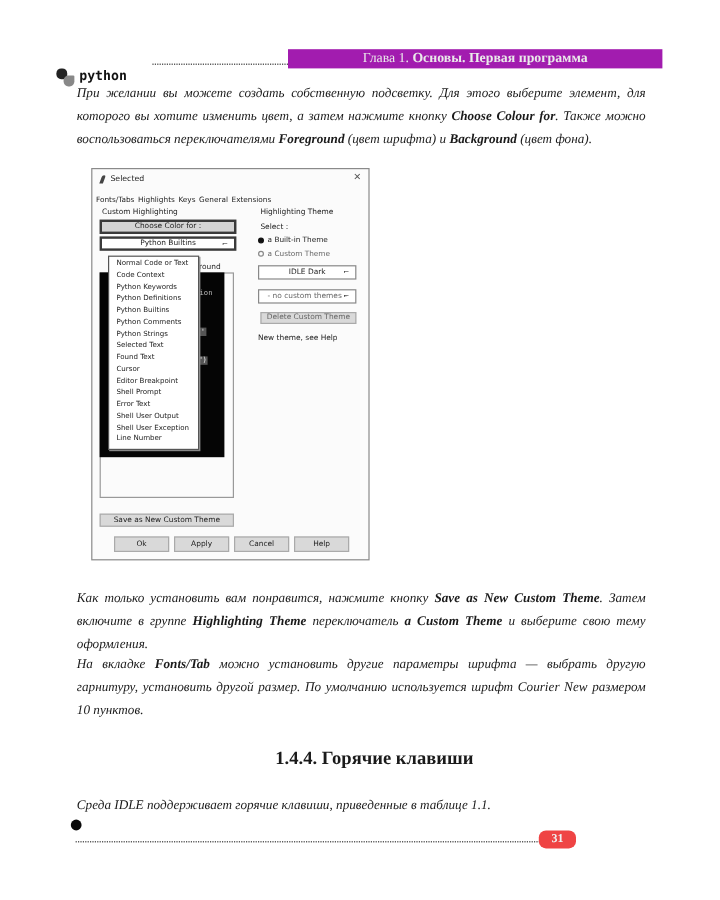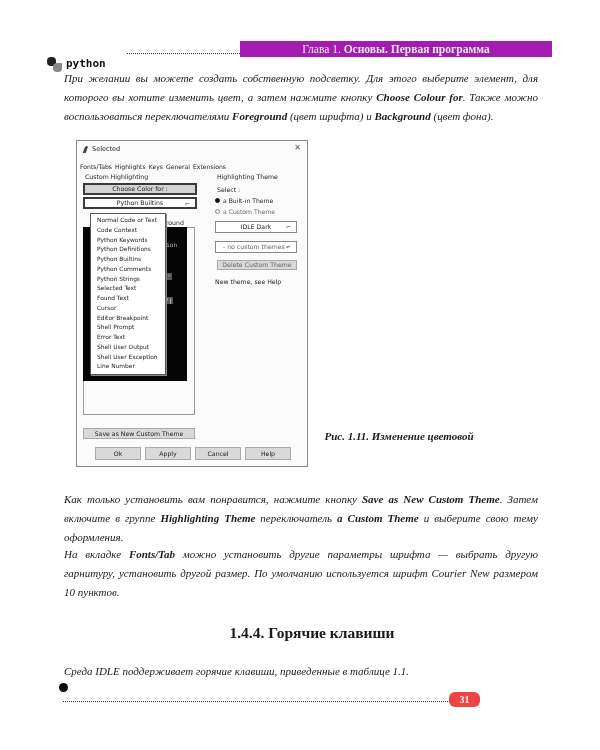--- a/index.html
+++ b/index.html
@@ -189,21 +189,20 @@
 
   <div class="gray-btn" style="left:6px; top:287px; width:112px; height:11px; line-height:9px;">Save as New Custom Theme</div>
 
   <div class="gray-btn" style="left:18px; top:306px; width:46px; height:13px; line-height:11px;">Ok</div>
   <div class="gray-btn" style="left:68px; top:306px; width:46px; height:13px; line-height:11px;">Apply</div>
   <div class="gray-btn" style="left:118px; top:306px; width:46px; height:13px; line-height:11px;">Cancel</div>
   <div class="gray-btn" style="left:168px; top:306px; width:46px; height:13px; line-height:11px;">Help</div>
 </div>
 
 <div class="caption">
-  <div>Рис. 1.11. Изменение цветовой</div>
 </div>
 
 <div class="para" id="p2">
   <span>Как только установить вам понравится, нажмите кнопку </span><b>Save as New Custom Theme</b><span>. Затем включите в группе </span><b>Highlighting Theme</b><span> переключатель </span><b>a Custom Theme</b><span> и выберите свою тему оформления.</span>
 </div>
 
 <div class="para" id="p3">
   <span>На вкладке </span><b>Fonts/Tab</b><span> можно установить другие параметры шрифта — выбрать другую гарнитуру, установить другой размер. По умолчанию используется шрифт Courier New размером 10 пунктов.</span>
 </div>
 

